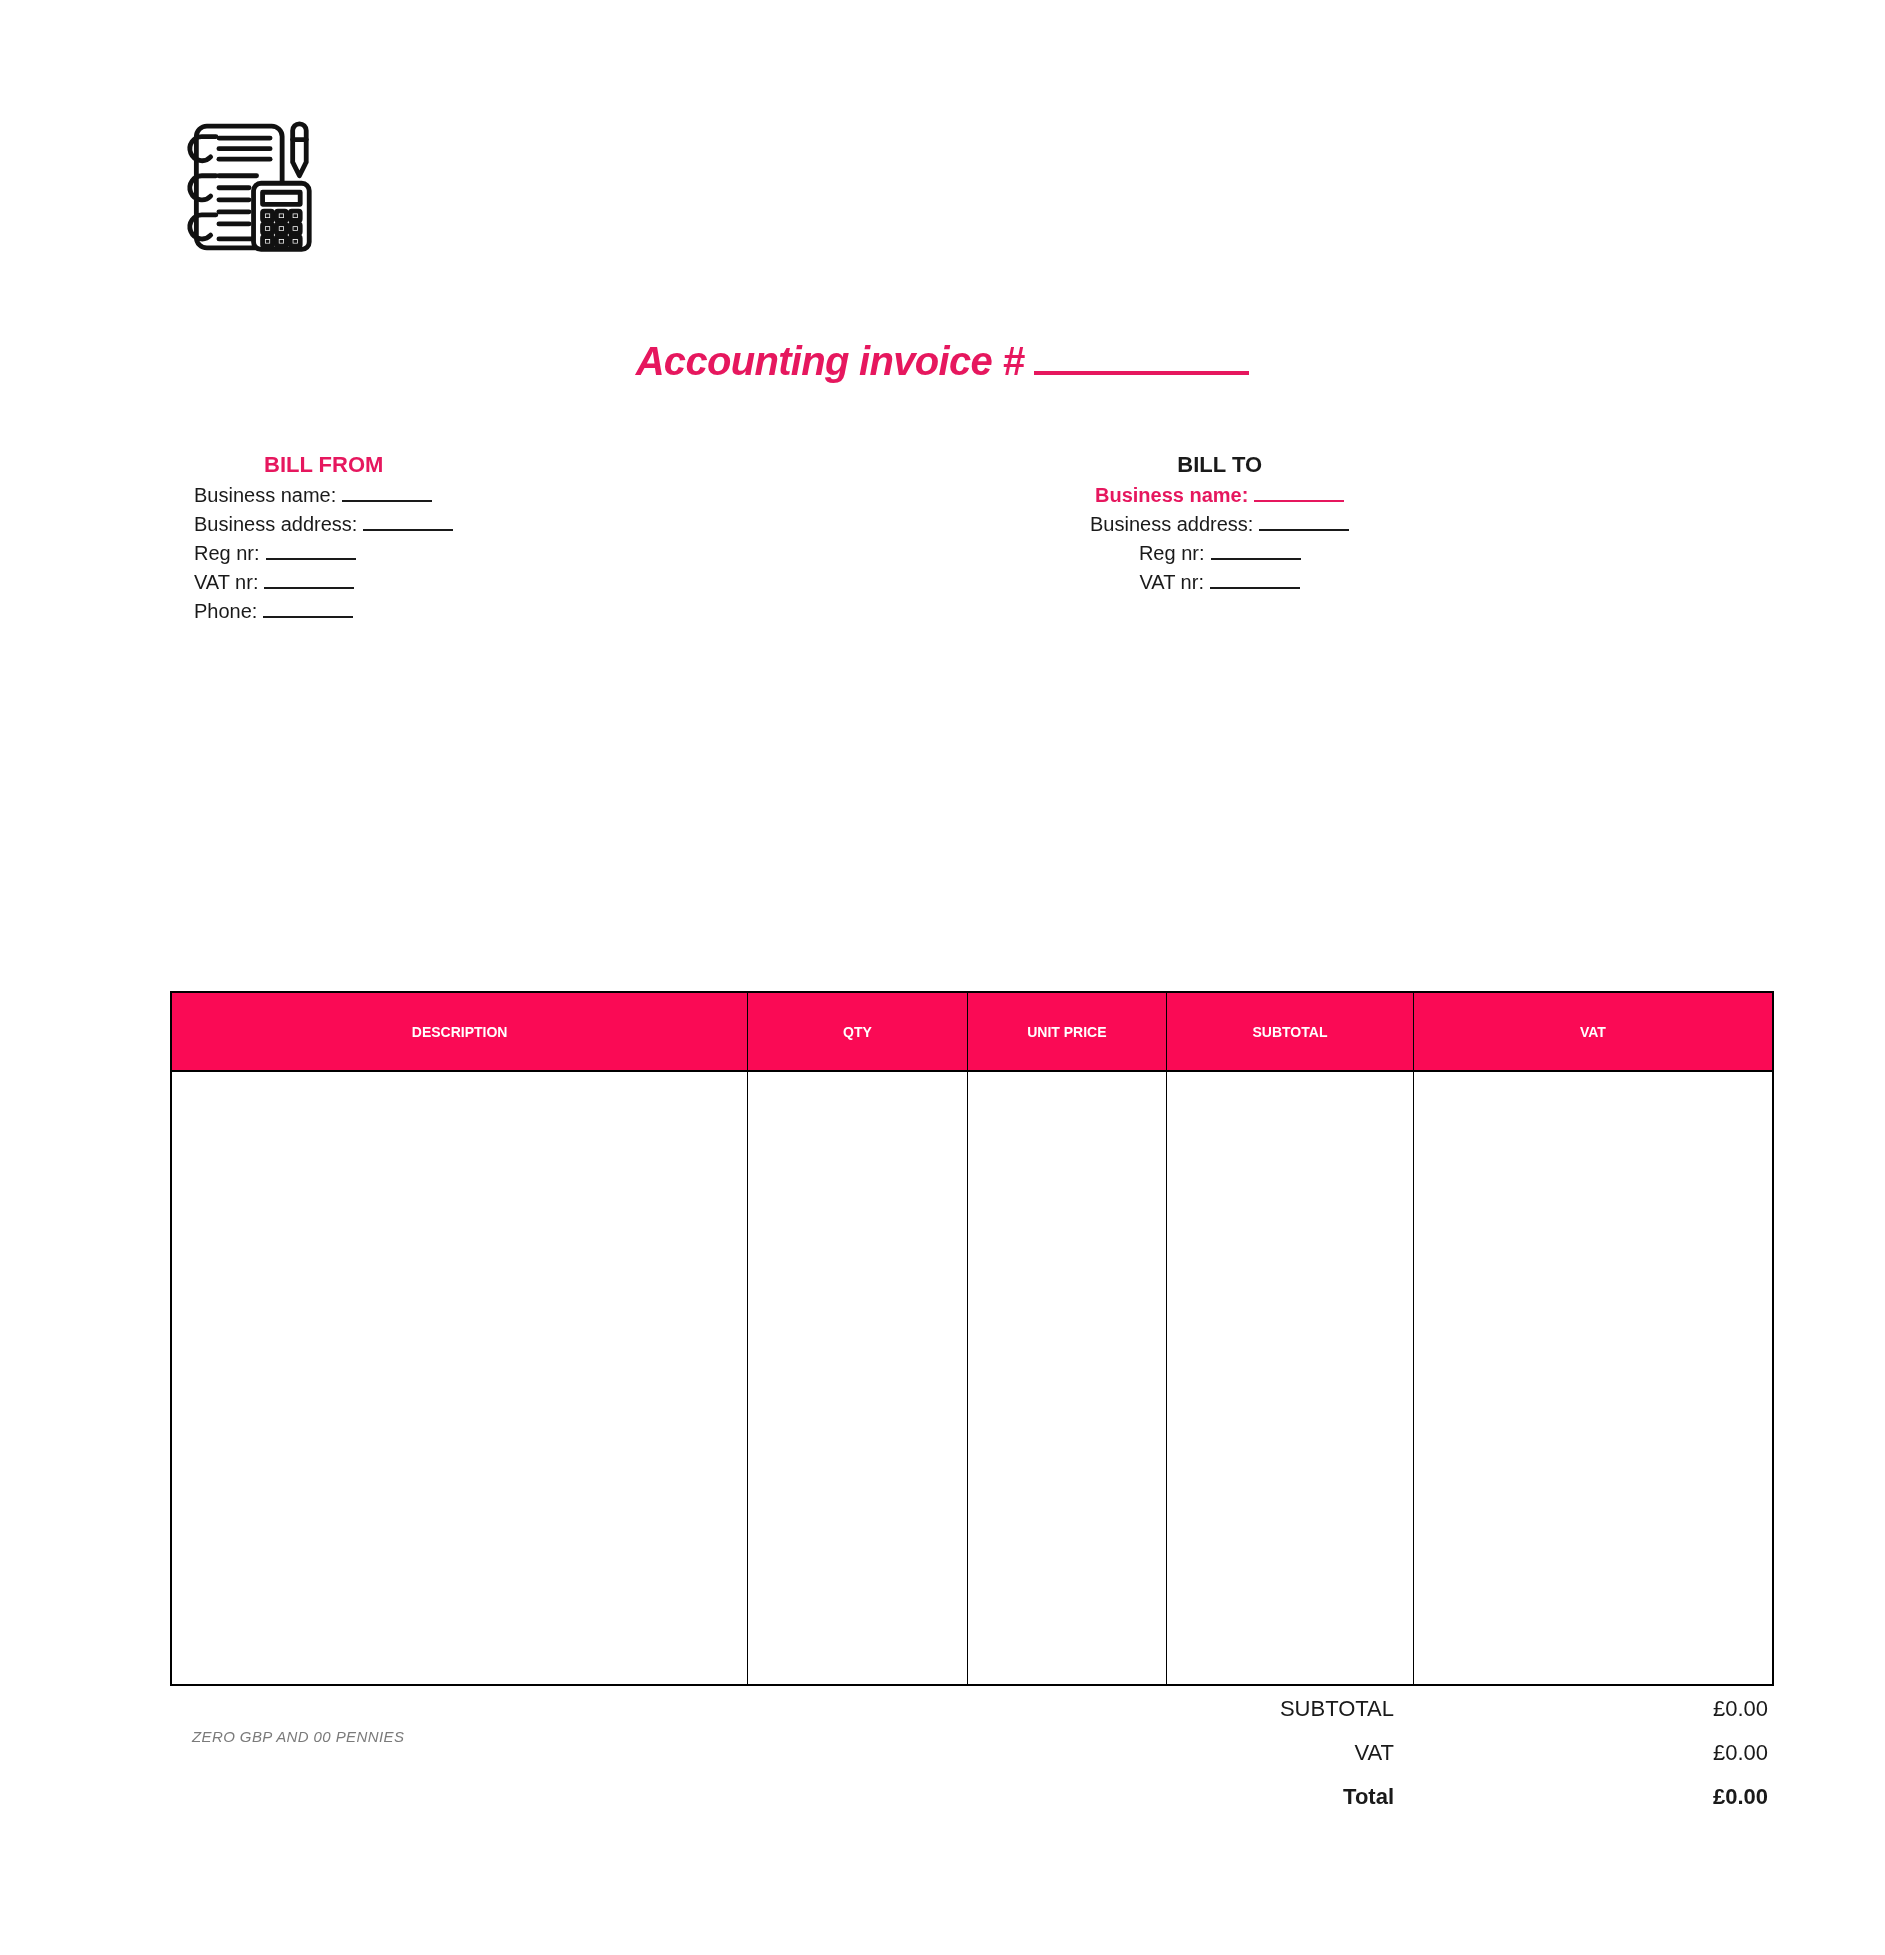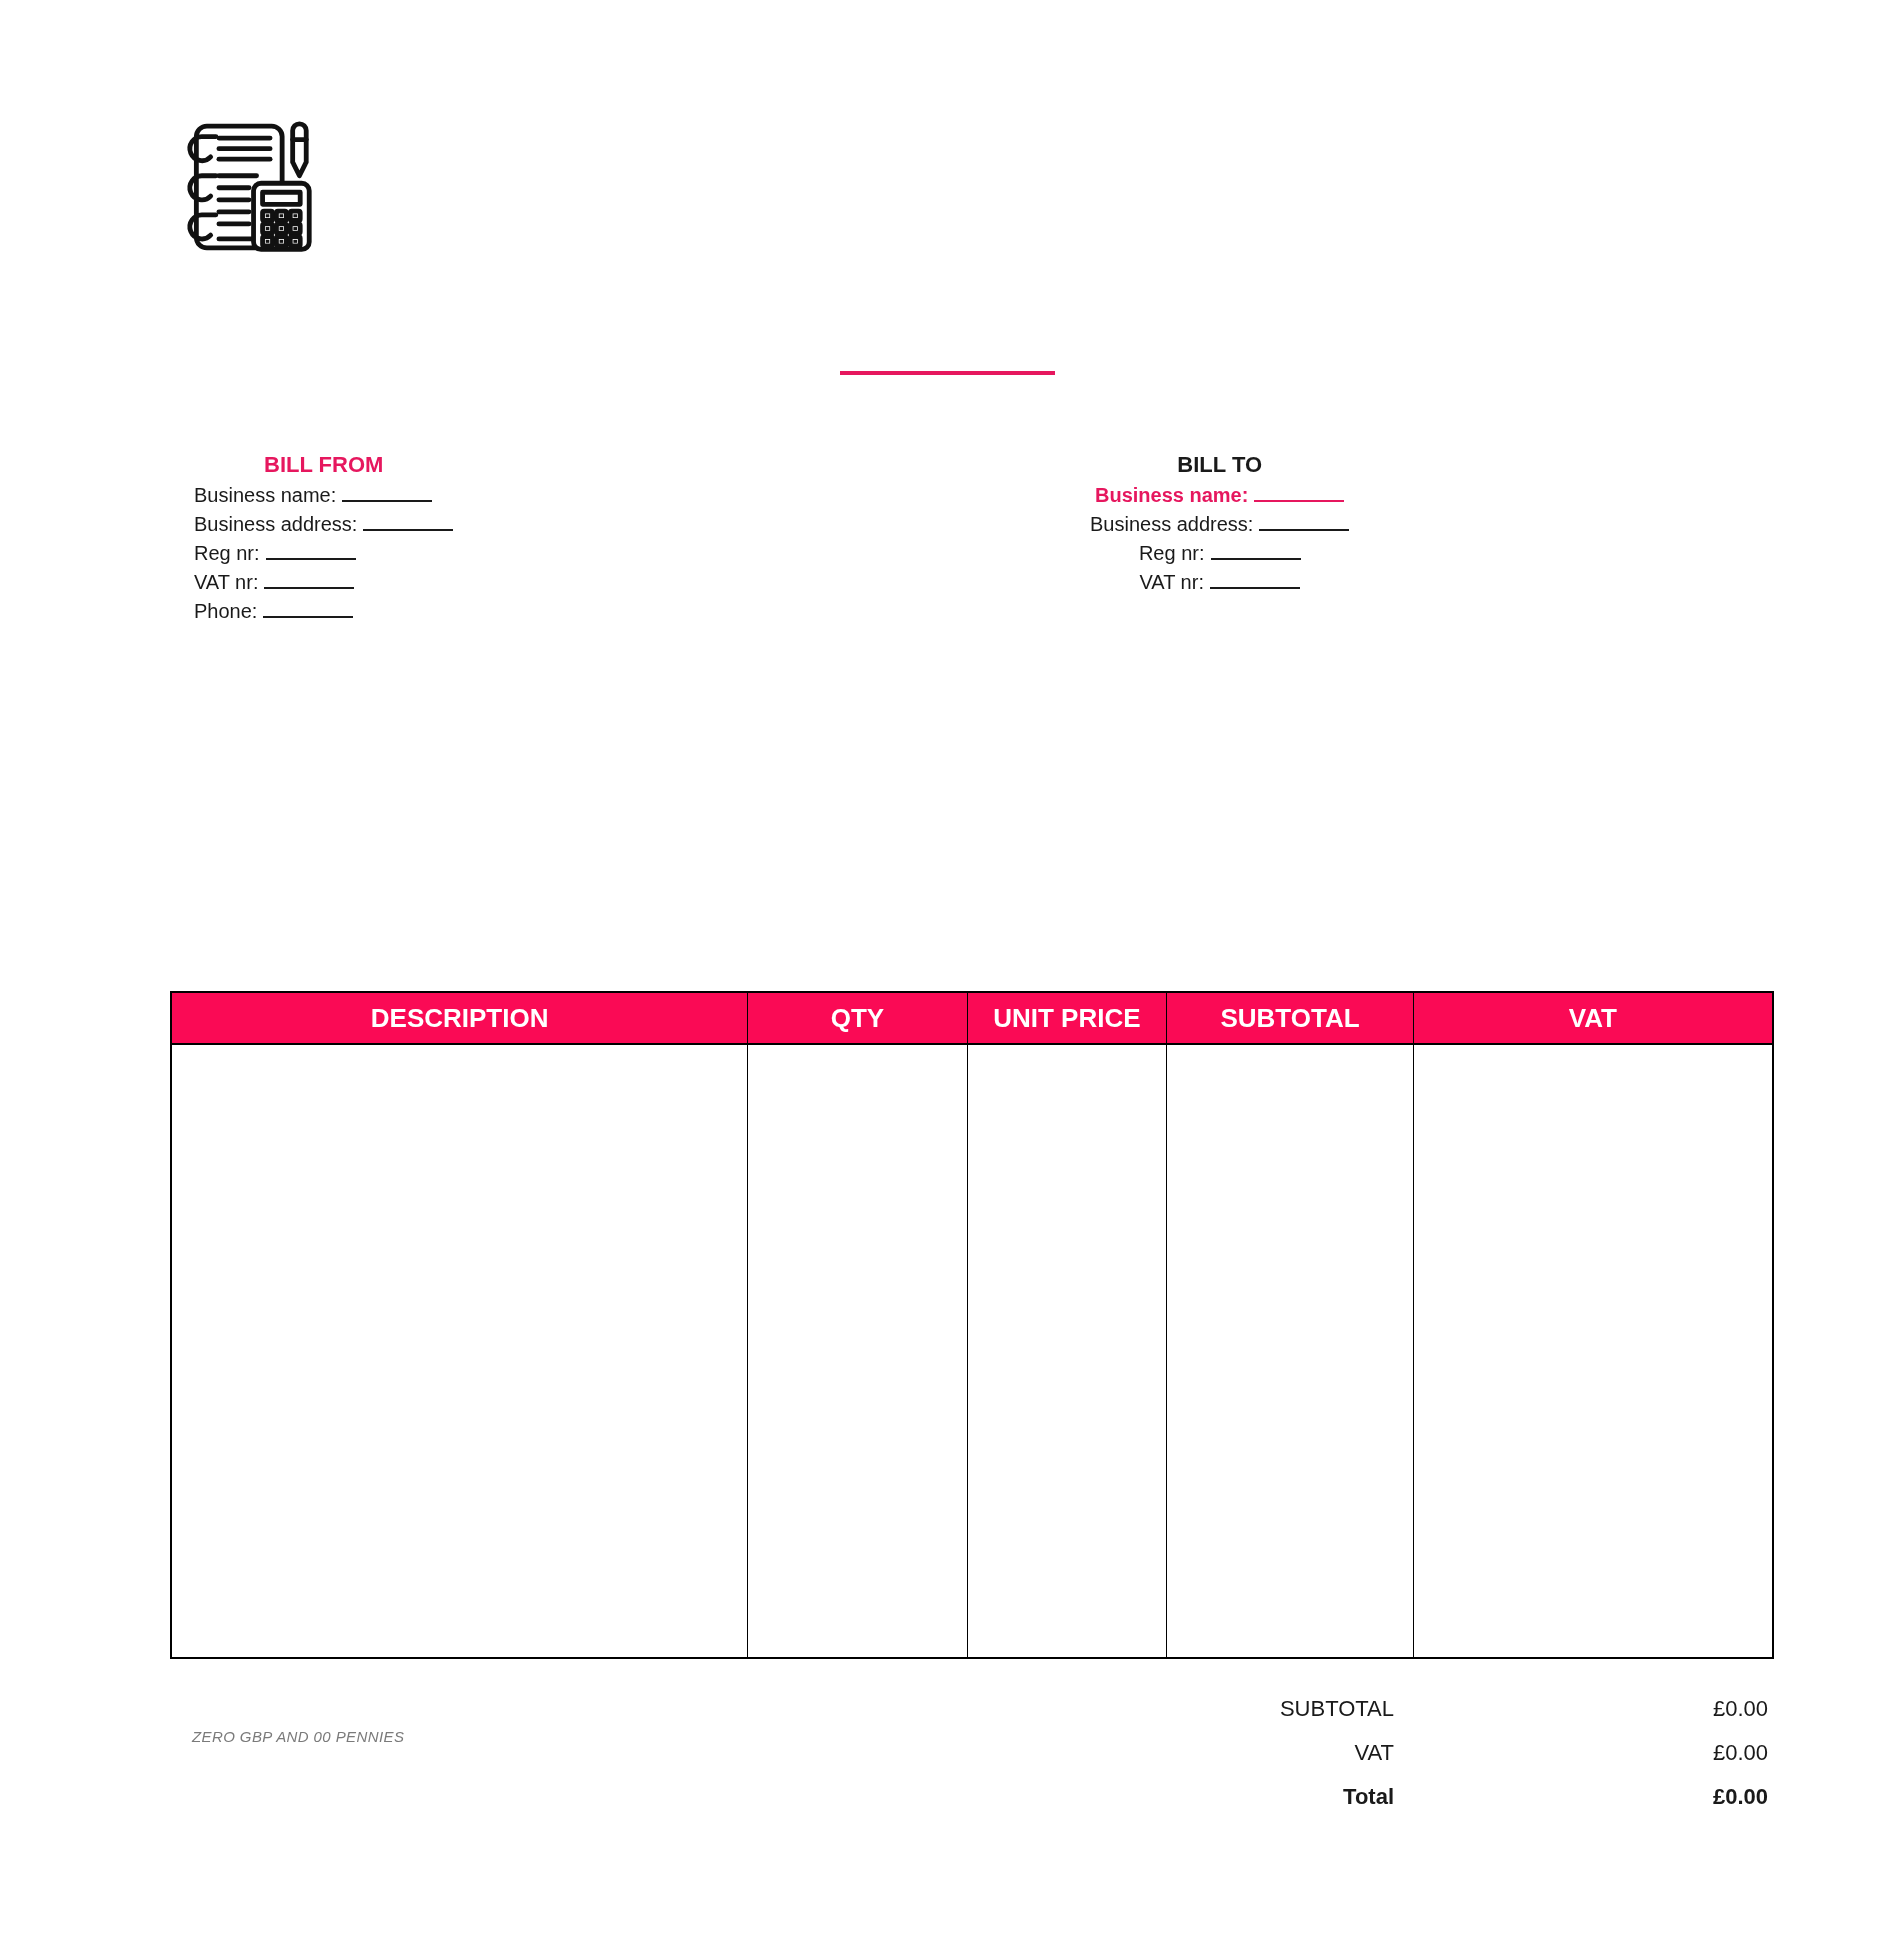--- a/index.html
+++ b/index.html
@@ -46,21 +46,21 @@
   
   .payment{position:absolute;left:194px;top:758px;font-size:20px;line-height:31px;}
   
   table.items{
     position:absolute;left:170px;top:991px;width:1604px;
     border-collapse:collapse;table-layout:fixed;
     border:2.2px solid #000;
   }
   table.items th{
     background:var(--table-header-bg);color:#ffffff;
-    font-size:26px;font-weight:bold;height:52px;
+    font-size:14px;font-weight:bold;height:79px;
     border:1.5px solid #000;border-bottom:2.2px solid #000;text-align:center;
   }
   table.items td{
     height:614px;border:1.5px solid #000;background:#fff;vertical-align:top;
   }
   
   .totals{position:absolute;left:170px;top:1687px;width:1604px;font-size:22px;}
   .trow{position:relative;height:44px;line-height:44px;}
   .trow .lbl{position:absolute;right:380px;}
   .trow .val{position:absolute;right:6px;}
@@ -121,21 +121,21 @@
       <rect x="67.1" y="81.1" width="2.4" height="2"></rect>
         <rect x="76.3" y="81.1" width="2.4" height="2"></rect>
         <rect x="85.5" y="81.1" width="2.4" height="2"></rect>
       <rect x="67.1" y="89.6" width="2.4" height="2"></rect>
         <rect x="76.3" y="89.6" width="2.4" height="2"></rect>
         <rect x="85.5" y="89.6" width="2.4" height="2"></rect>
     </g>
   </svg>
 
   <div class="title">
-    <span class="blank-title"></span>
+    <span>Accounting invoice #</span><span class="blank-title"></span>
   </div>
 
   <div class="addr bill-from">
     <div class="heading">BILL FROM</div>
     <div class="field">
       <span class="field-label">Business name:</span><span class="blank"></span>
     </div>
     <div class="field">
       <span class="field-label">Business address:</span><span class="blank"></span>
     </div>

